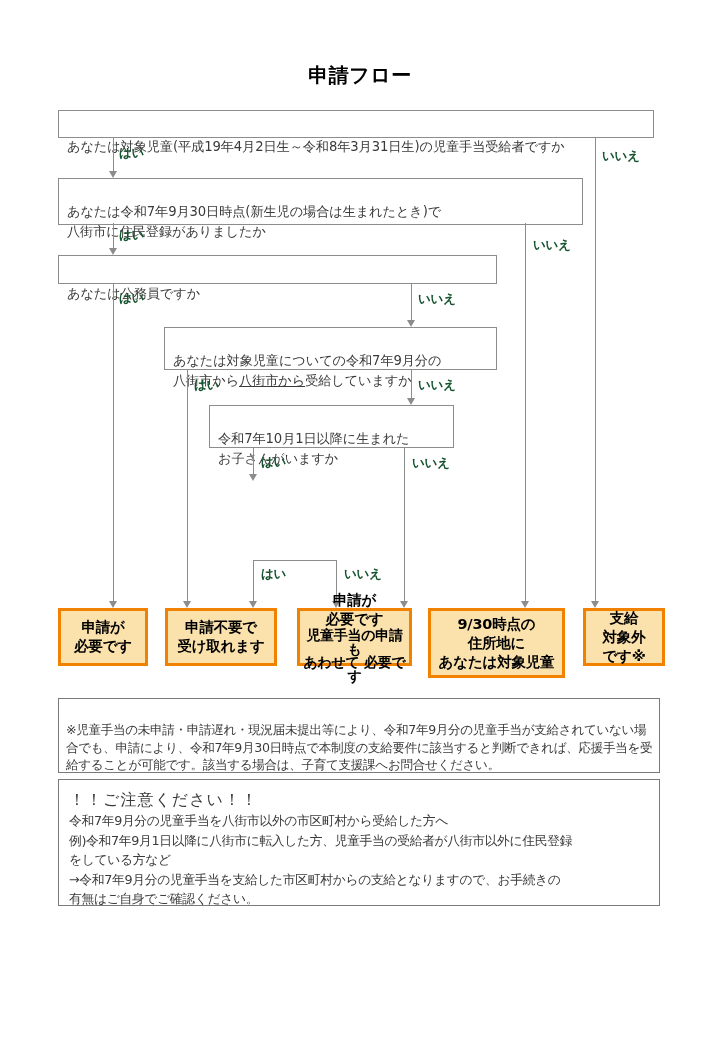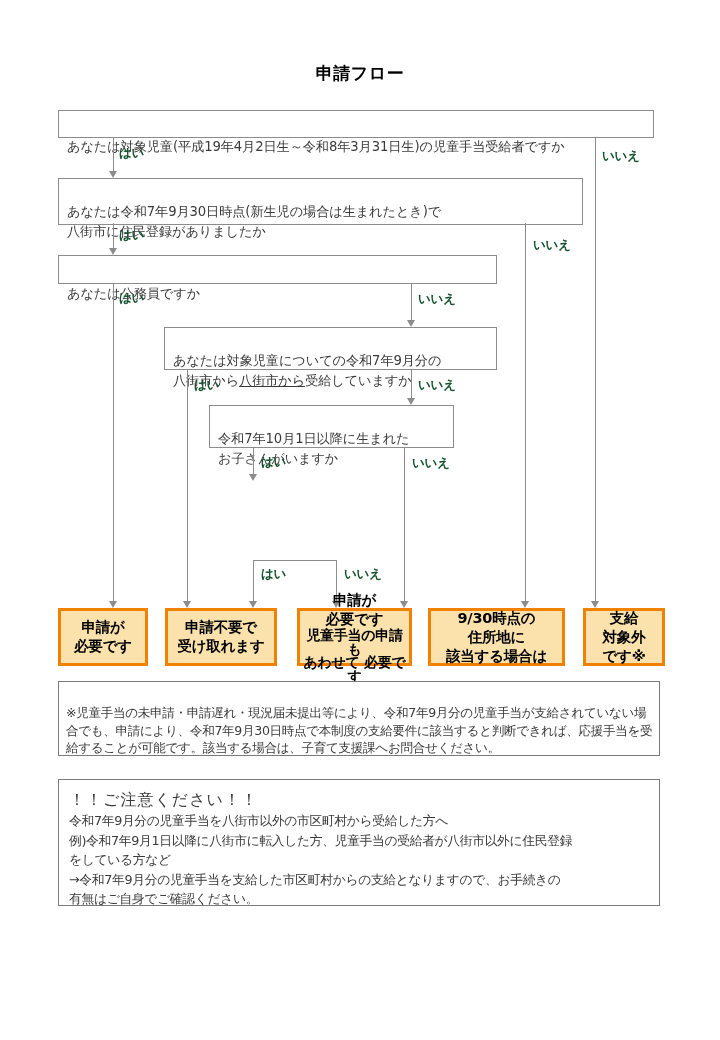--- a/index.html
+++ b/index.html
@@ -20,21 +20,21 @@
     overflow: hidden;
   }
 
   
   .title {
     position: absolute;
     left: 0;
     top: 62px;
     width: 720px;
     text-align: center;
-    font-size: 17px;
+    font-size: 20px;
     font-weight: bold;
     letter-spacing: 0.5px;
     color: #000;
   }
 
   
   .qbox {
     position: absolute;
     box-sizing: border-box;
     border: 1px solid #8c8c8c;
@@ -222,33 +222,33 @@
     <span>受け取れます</span>
   </div>
 
   <div class="rbox" style="left:297px; top:608px; width:115px; height:58px;">
     <span>申請が</span>
     <span>必要です</span>
     <span class="sub" style="white-space:pre-line;">児童手当の申請も
 あわせて 必要です</span>
   </div>
 
-  <div class="rbox" style="left:428px; top:608px; width:137px; height:58px;">
+  <div class="rbox" style="left:428px; top:608px; width:137px; height:70px;">
     <span>9/30時点の</span>
     <span>住所地に</span>
-    <span>該当する場合は</span>
+    <span>あなたは対象児童</span>
   </div>
 
   <div class="rbox" style="left:583px; top:608px; width:82px; height:58px;">
     <span>支給</span>
     <span>対象外</span>
     <span>です※</span>
   </div>
 
-  <div class="notebox note1" style="left:58px; top:681px; width:602px; height:75px;">
+  <div class="notebox note1" style="left:58px; top:698px; width:602px; height:75px;">
     <span>※児童手当の未申請・申請遅れ・現況届未提出等により、令和7年9月分の児童手当が支給されていない場合でも、申請により、令和7年9月30日時点で本制度の支給要件に該当すると判断できれば、応援手当を受給することが可能です。該当する場合は、子育て支援課へお問合せください。</span>
   </div>
 
   <div class="notebox note2" style="left:58px; top:779px; width:602px; height:127px;">
     <div class="hd">！！ご注意ください！！</div>
     <div class="bd">令和7年9月分の児童手当を八街市以外の市区町村から受給した方へ
  例)令和7年9月1日以降に八街市に転入した方、児童手当の受給者が八街市以外に住民登録
    をしている方など
 →令和7年9月分の児童手当を支給した市区町村からの支給となりますので、お手続きの
   有無はご自身でご確認ください。</div>

